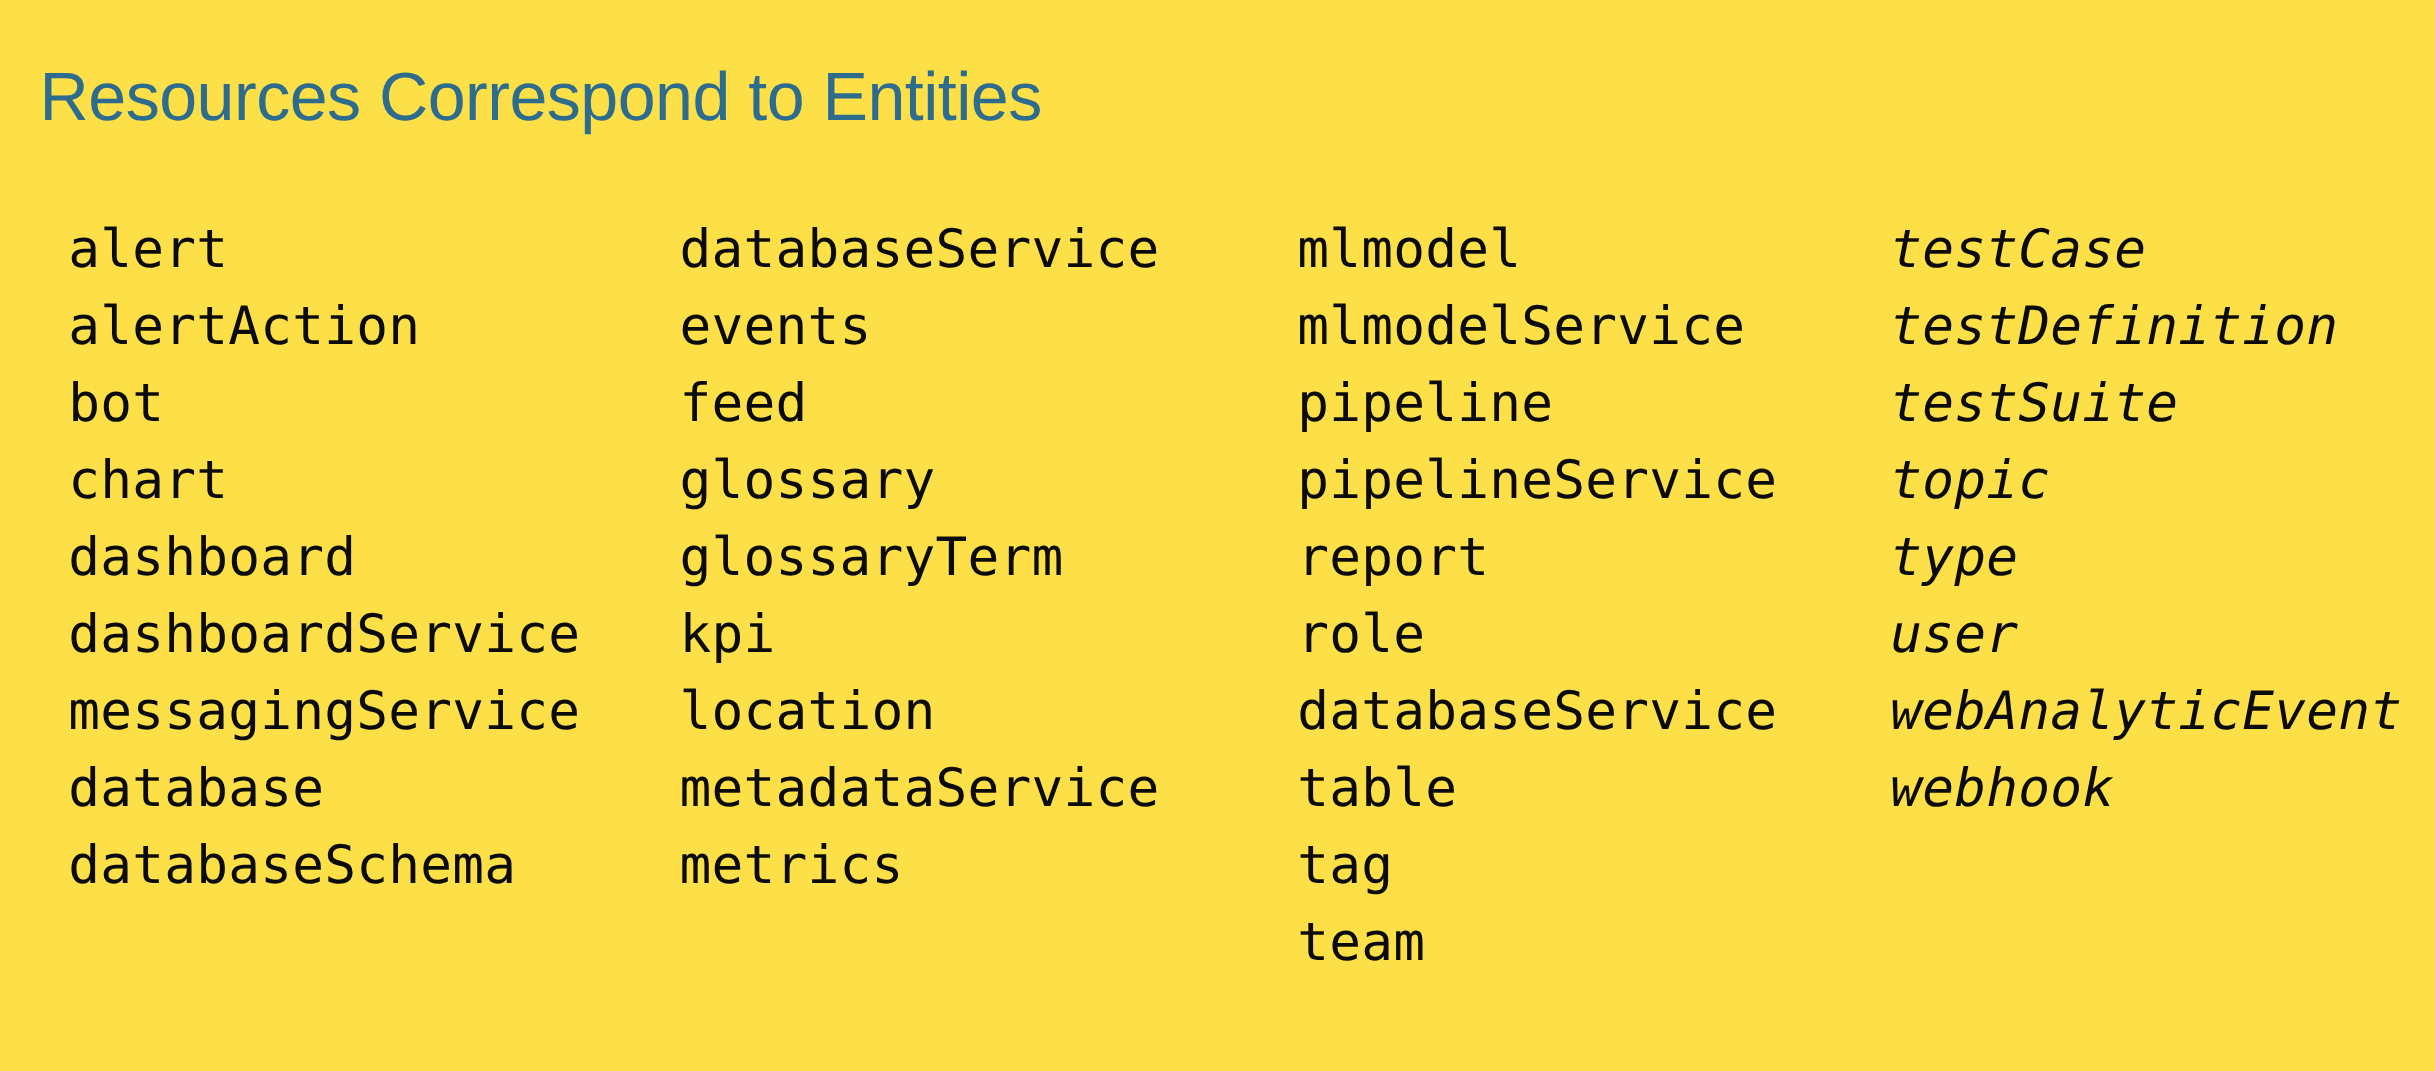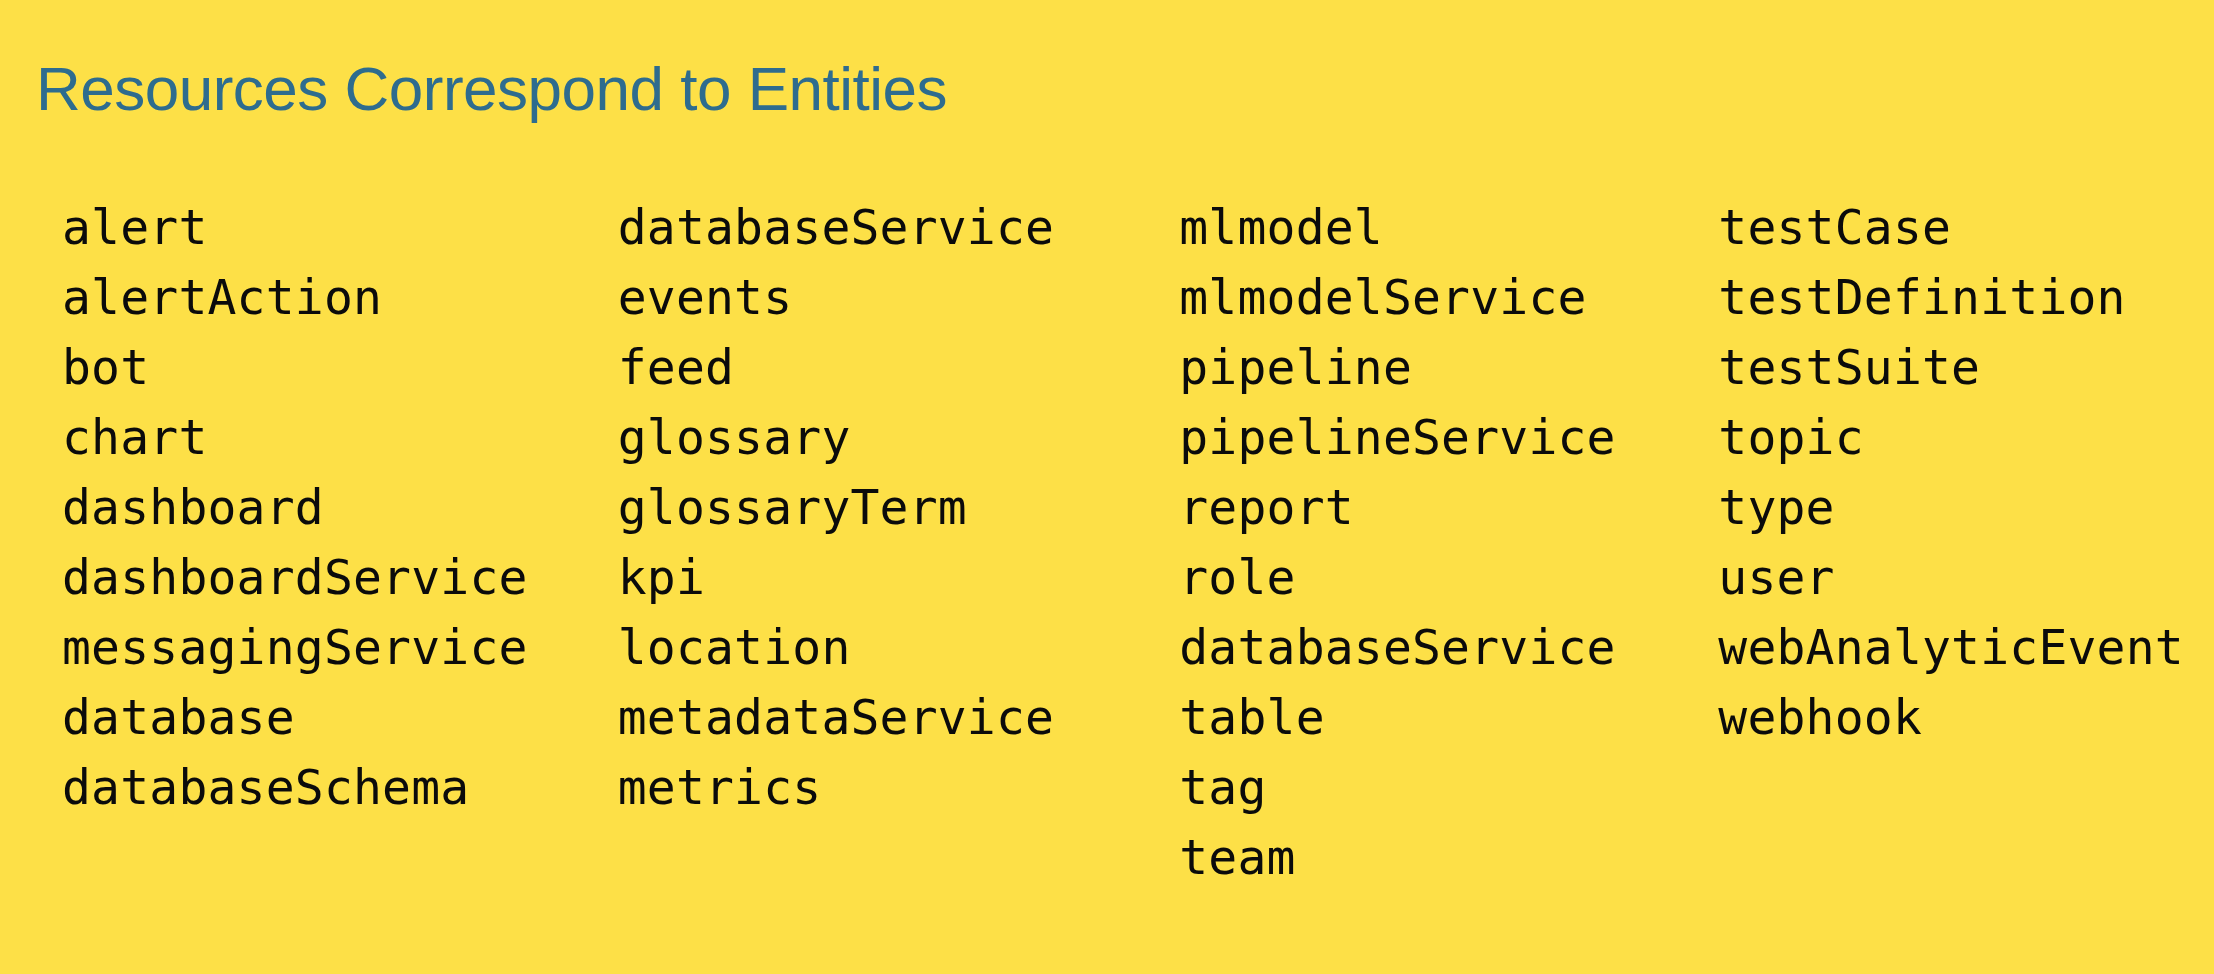--- a/index.html
+++ b/index.html
@@ -44,21 +44,21 @@
     align-items: flex-start;
   }
   .entity-column {
     display: flex;
     flex-direction: column;
     margin-left: 16px;
   }
   .entity-column.col-1 { margin-left: 62px; width: 552px; }
   .entity-column.col-2 { width: 558px; }
   .entity-column.col-3 { width: 535px; }
-  .entity-column.col-4 { width: 507px; }
+  .entity-column.col-4 { width: 507px; font-style: italic; }
 
   .entity-item {
     font-family: "DejaVu Sans Mono", "Liberation Mono", monospace;
     font-size: 48px;
     font-weight: 400;
     line-height: 70px;
     height: 70px;
     color: #0b0b0b;
     white-space: nowrap;
     letter-spacing: 0.2px;

